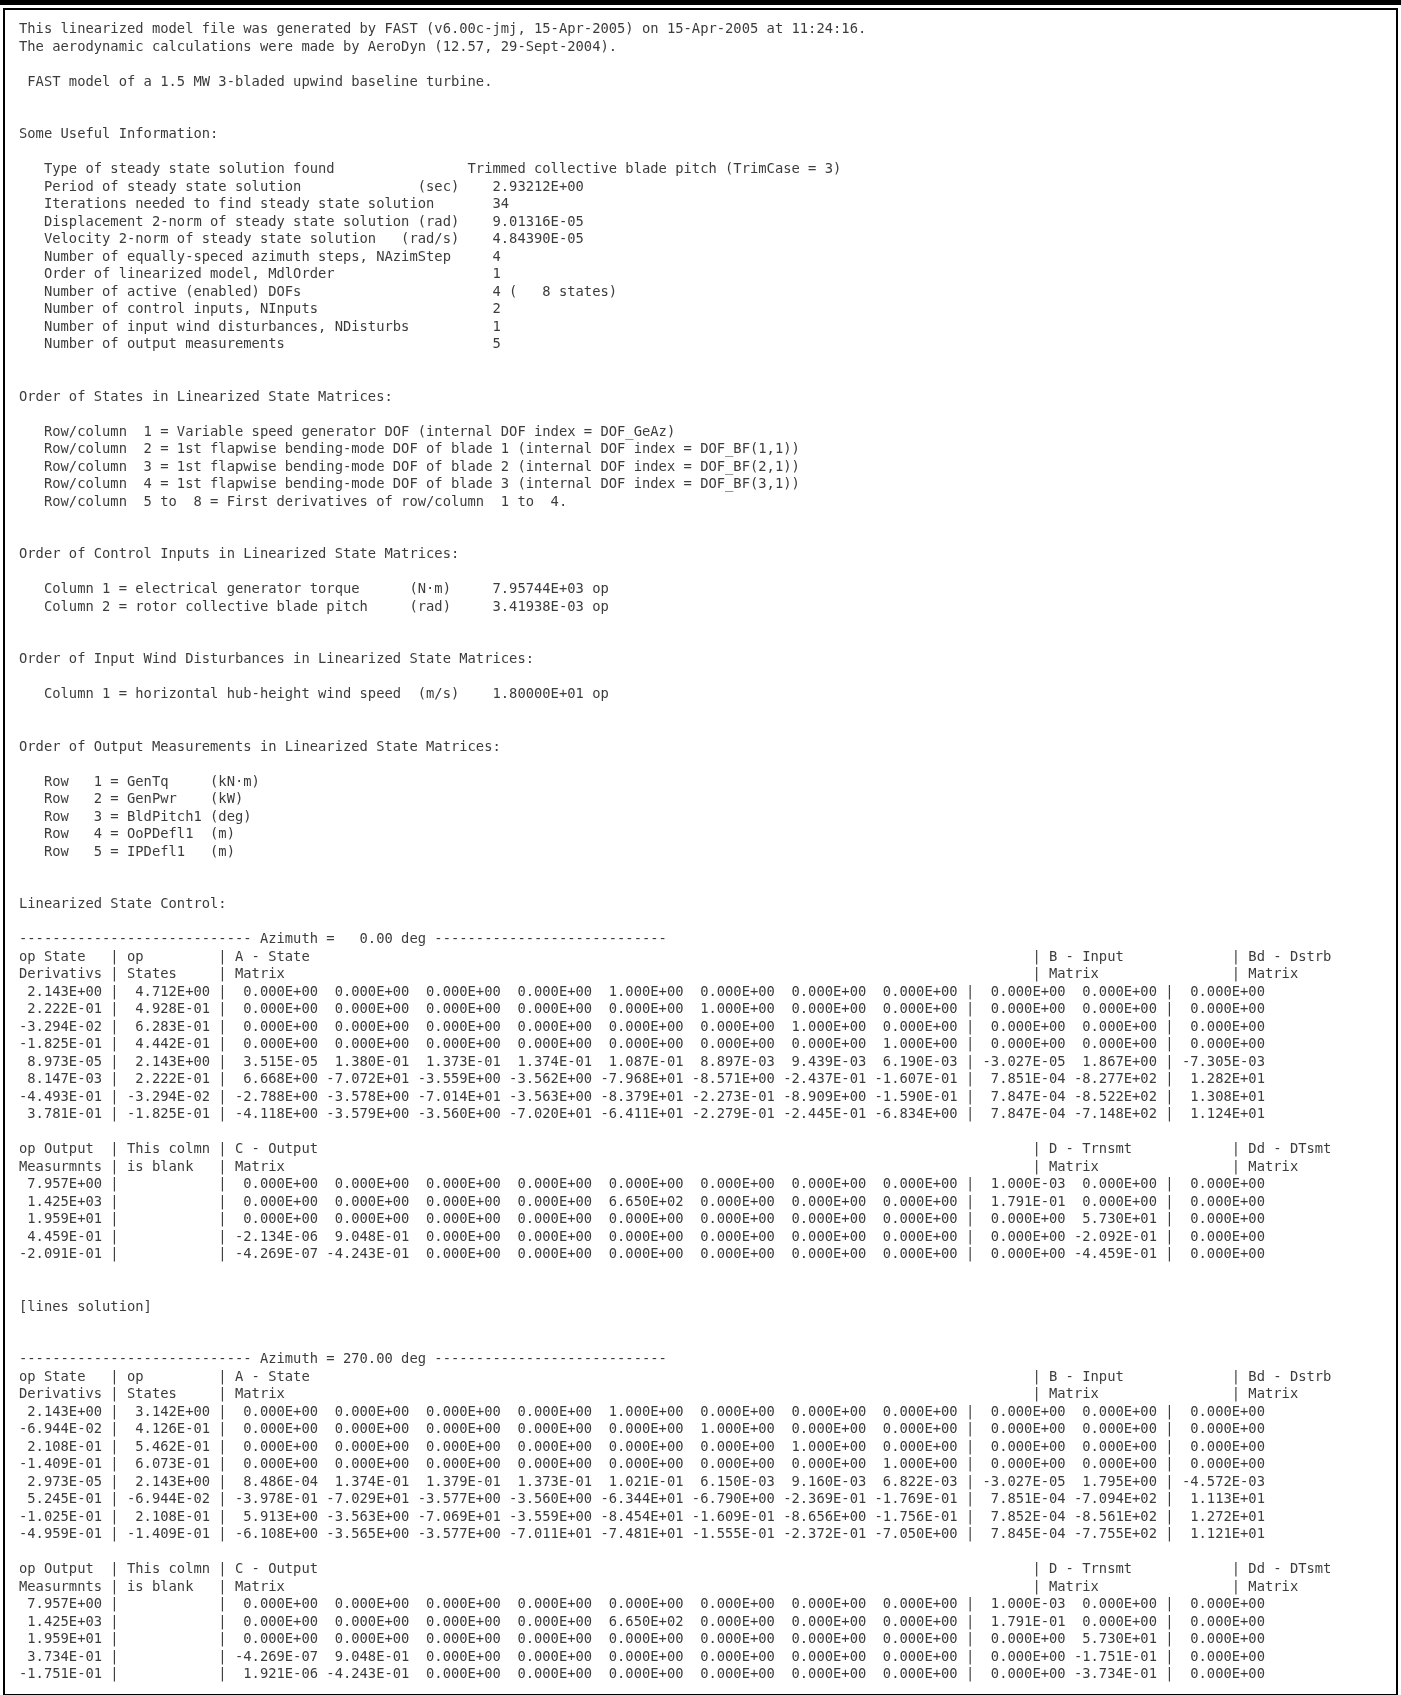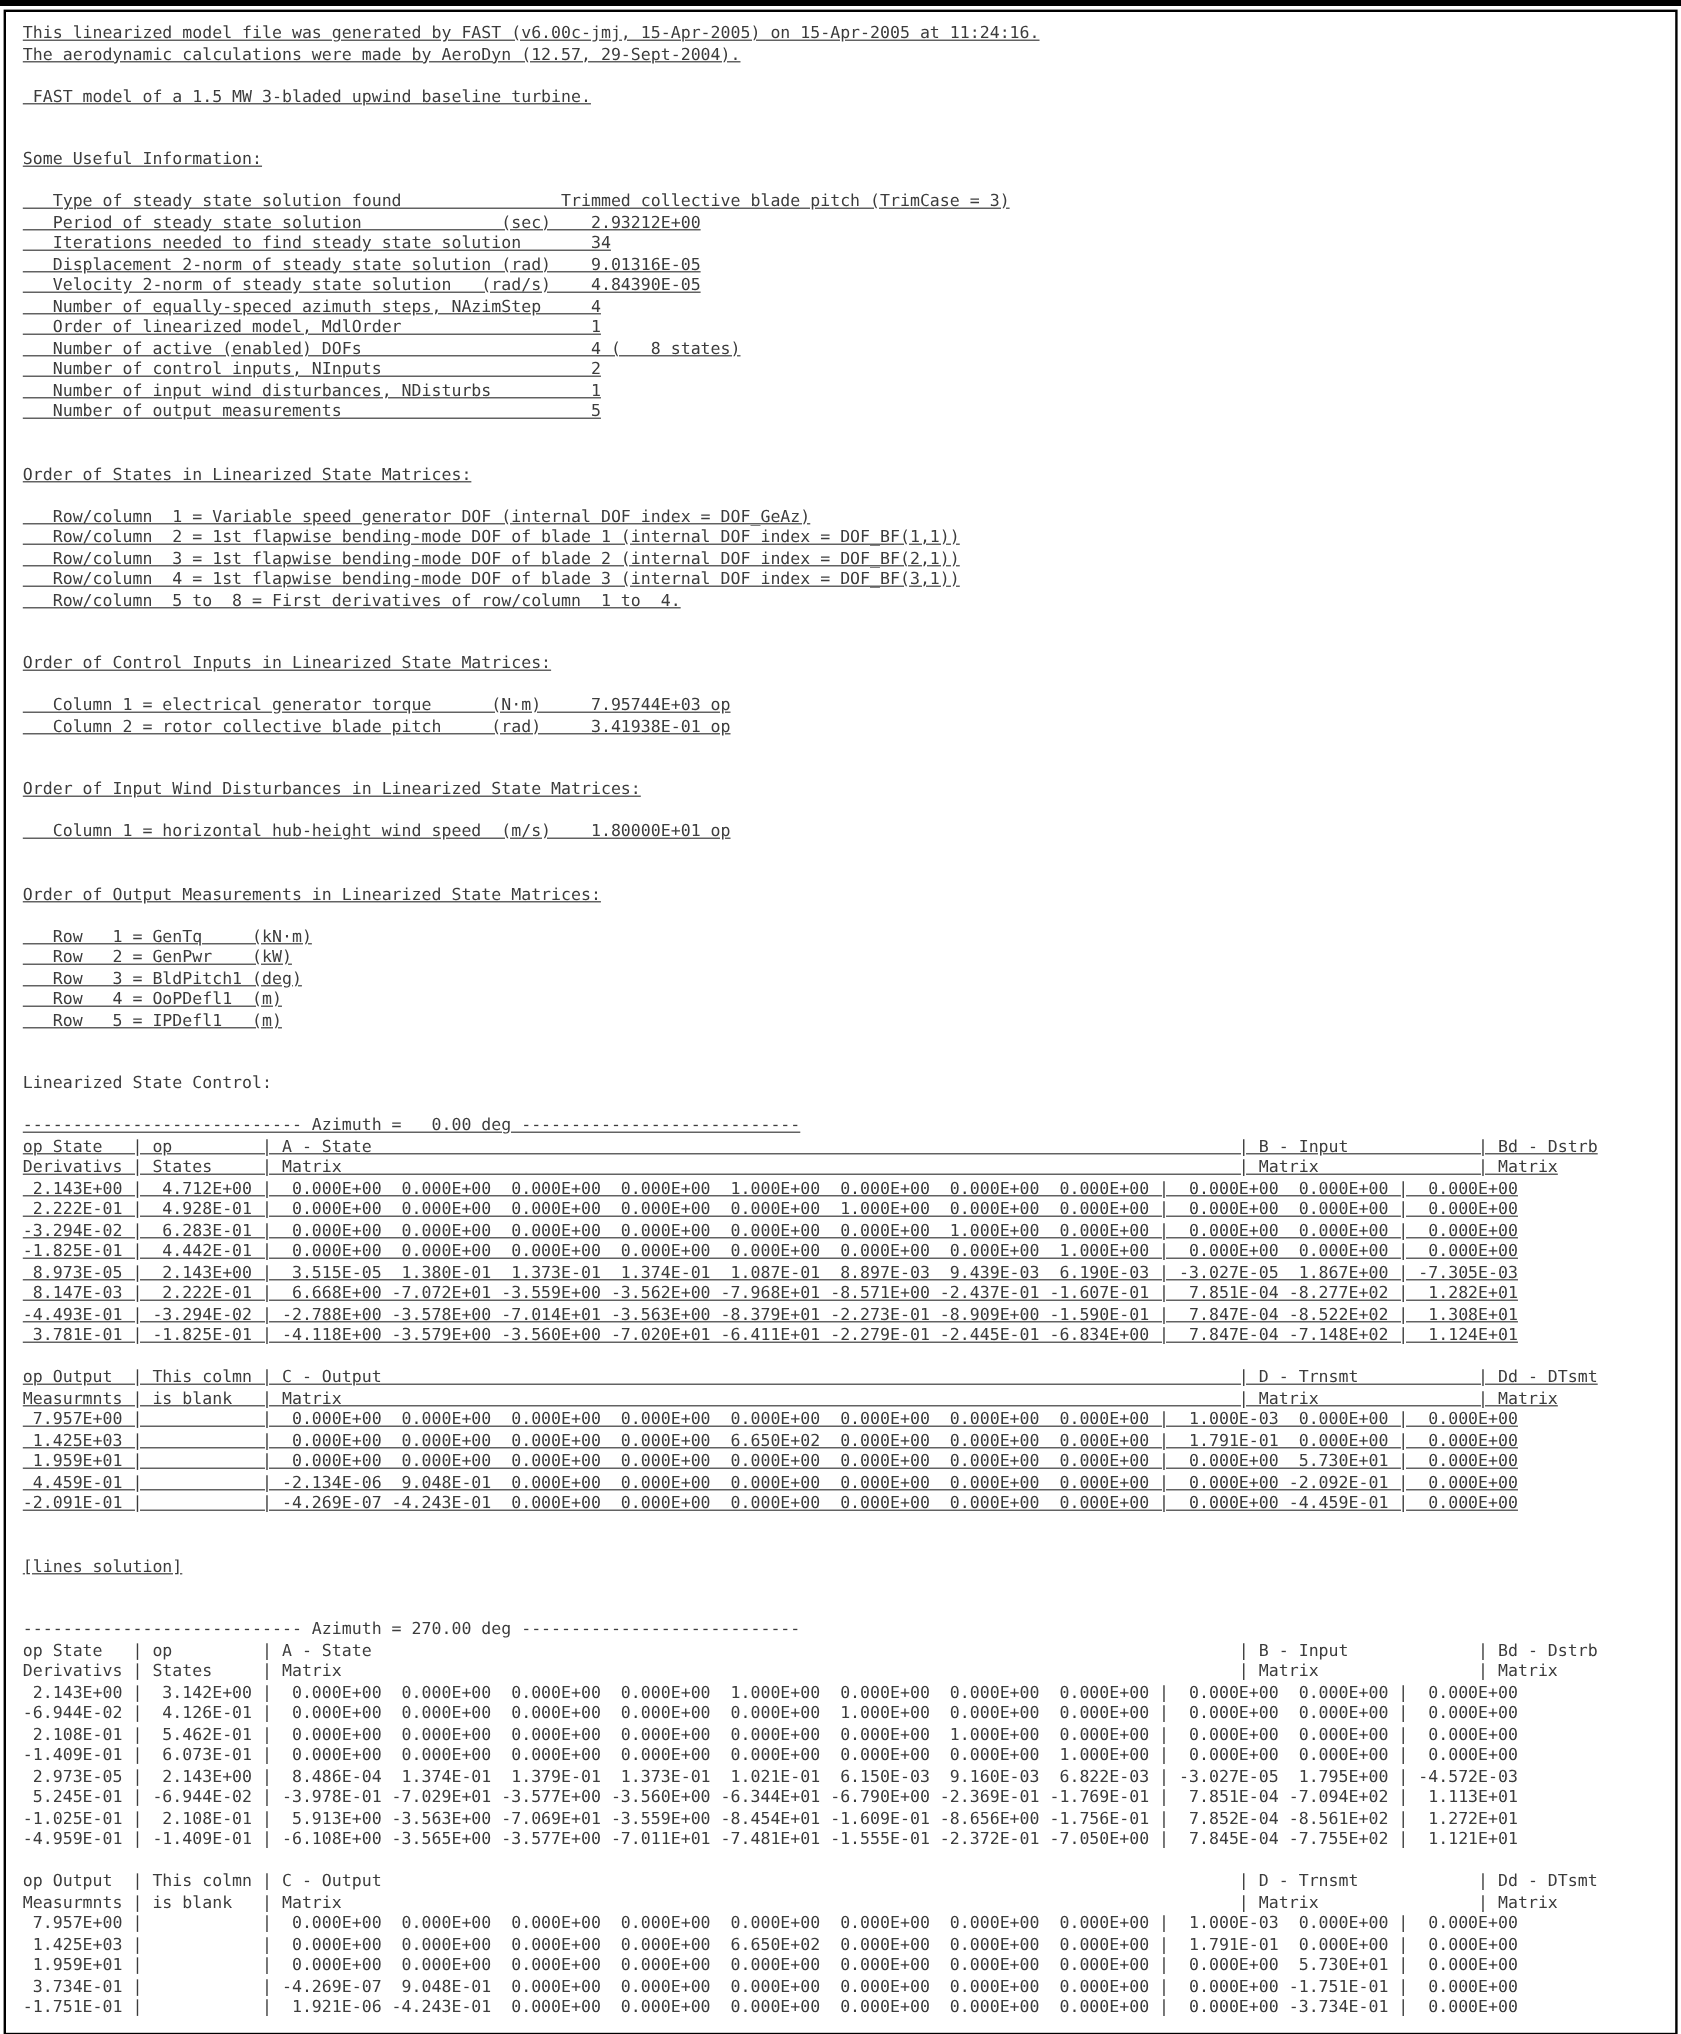--- a/index.html
+++ b/index.html
@@ -26,21 +26,21 @@
   }
   pre {
     margin: 0;
     font-family: "DejaVu Sans Mono", "Liberation Mono", monospace;
     font-size: 13.8px;
     line-height: 17.5px;
     color: #3c3c3c;
     white-space: pre;
   }
   .mb1 { margin-bottom: 17.5px; }
-  .mb2 { margin-bottom: 35px; text-decoration: underline; }
+  .mb2 { margin-bottom: 35px; }
 </style>
 </head>
 <body>
 
 <div class="top-strip"></div>
 
 <div class="frame">
   <pre class="mb2">This linearized model file was generated by FAST (v6.00c-jmj, 15-Apr-2005) on 15-Apr-2005 at 11:24:16.
 The aerodynamic calculations were made by AeroDyn (12.57, 29-Sept-2004).
 
@@ -64,21 +64,21 @@
 
    Row/column  1 = Variable speed generator DOF (internal DOF index = DOF_GeAz)
    Row/column  2 = 1st flapwise bending-mode DOF of blade 1 (internal DOF index = DOF_BF(1,1))
    Row/column  3 = 1st flapwise bending-mode DOF of blade 2 (internal DOF index = DOF_BF(2,1))
    Row/column  4 = 1st flapwise bending-mode DOF of blade 3 (internal DOF index = DOF_BF(3,1))
    Row/column  5 to  8 = First derivatives of row/column  1 to  4.</pre>
 
   <pre class="mb2">Order of Control Inputs in Linearized State Matrices:
 
    Column 1 = electrical generator torque      (N·m)     7.95744E+03 op
-   Column 2 = rotor collective blade pitch     (rad)     3.41938E-01 op</pre>
+   Column 2 = rotor collective blade pitch     (rad)     3.41938E-03 op</pre>
 
   <pre class="mb2">Order of Input Wind Disturbances in Linearized State Matrices:
 
    Column 1 = horizontal hub-height wind speed  (m/s)    1.80000E+01 op</pre>
 
   <pre class="mb2">Order of Output Measurements in Linearized State Matrices:
 
    Row   1 = GenTq     (kN·m)
    Row   2 = GenPwr    (kW)
    Row   3 = BldPitch1 (deg)

